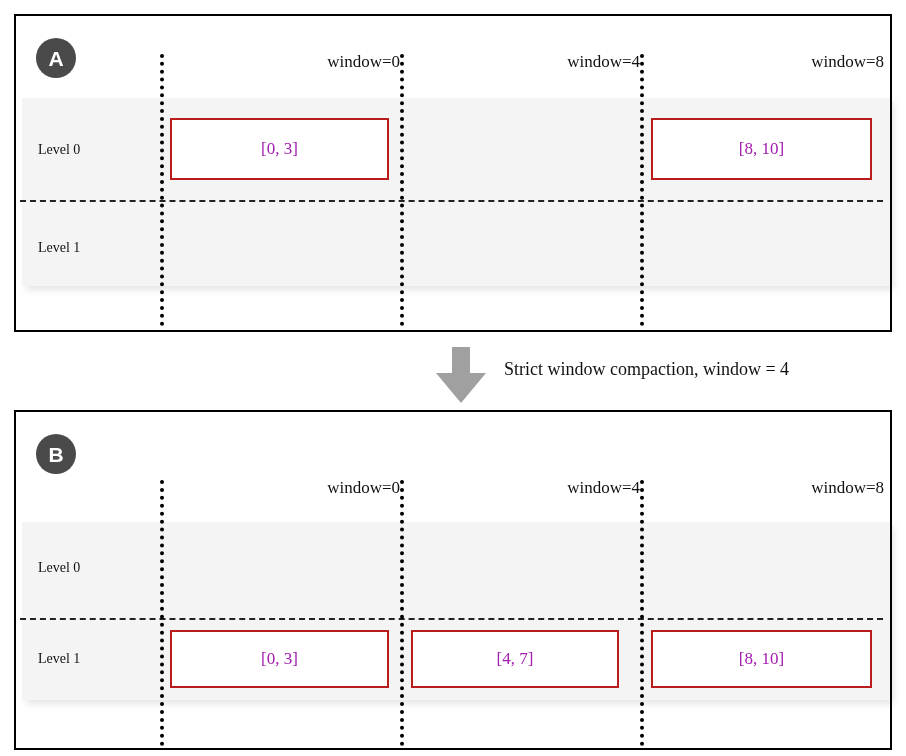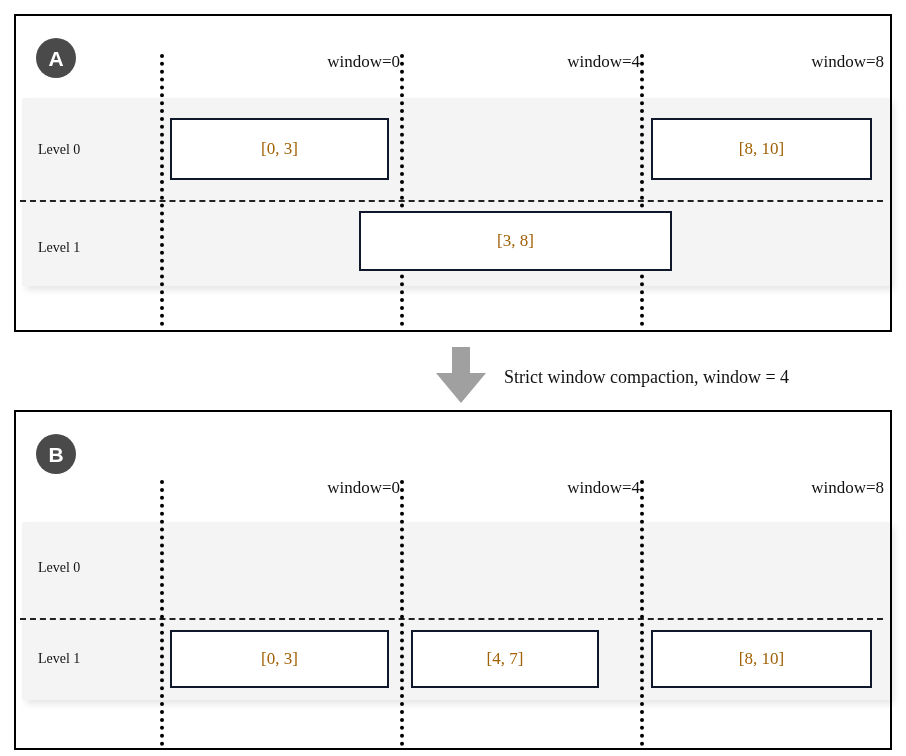--- a/index.html
+++ b/index.html
@@ -89,44 +89,43 @@
     color: #111111;
     text-align: right;
     white-space: nowrap;
   }
 
   
   .file-box {
     position: absolute;
     box-sizing: border-box;
     background: #ffffff;
-    border: 2px solid #0f172a;
+    border: 2px solid #b91c1c;
     display: flex;
     align-items: center;
     justify-content: center;
     font-size: 17px;
-    color: #a16207;
+    color: #a21caf;
   }
 
   
   #arrow-transition {
     position: absolute;
     left: 430px;
     top: 347px;
     width: 62px;
     height: 56px;
   }
   #transition-caption {
     position: absolute;
     left: 504px;
     top: 359px;
     font-size: 18px;
     color: #111111;
     white-space: nowrap;
-    margin-top: 8px;
   }
 </style>
 </head>
 <body>
 
 <div class="stage">
 
   <div class="panel" id="panel-a">
     <div class="band" id="band-a"></div>
     <div class="badge" id="badge-a">A</div>
@@ -140,21 +139,20 @@
   <div class="level-label" style="left:38px; top:240px;">Level 1</div>
 
   <div class="level-divider" style="left:20px; top:200px; width:863px;"></div>
 
   <div class="window-rule" style="left:160px; top:54px; height:272px;"></div>
   <div class="window-rule" style="left:400px; top:54px; height:272px;"></div>
   <div class="window-rule" style="left:640px; top:54px; height:272px;"></div>
 
   <div class="file-box" style="left:170px; top:118px; width:219px; height:62px;">[0, 3]</div>
   <div class="file-box" style="left:651px; top:118px; width:221px; height:62px;">[8, 10]</div>
-  <div class="file-box" style="left:359px; top:211px; width:313px; height:60px;">[3, 8]</div>
 
   <svg id="arrow-transition" viewBox="0 0 62 56">
     <polygon points="22,0 40,0 40,26 56,26 31,56 6,26 22,26" fill="#a0a0a0"></polygon>
   </svg>
   <div id="transition-caption">Strict window compaction, window = 4</div>
 
   <div class="panel" id="panel-b">
     <div class="band" id="band-b"></div>
     <div class="badge" id="badge-b">B</div>
   </div>
@@ -166,16 +164,16 @@
   <div class="level-label" style="left:38px; top:560px;">Level 0</div>
   <div class="level-label" style="left:38px; top:651px;">Level 1</div>
 
   <div class="level-divider" style="left:20px; top:618px; width:863px;"></div>
 
   <div class="window-rule" style="left:160px; top:480px; height:266px;"></div>
   <div class="window-rule" style="left:400px; top:480px; height:266px;"></div>
   <div class="window-rule" style="left:640px; top:480px; height:266px;"></div>
 
   <div class="file-box" style="left:170px; top:630px; width:219px; height:58px;">[0, 3]</div>
-  <div class="file-box" style="left:411px; top:630px; width:188px; height:58px;">[4, 7]</div>
+  <div class="file-box" style="left:411px; top:630px; width:208px; height:58px;">[4, 7]</div>
   <div class="file-box" style="left:651px; top:630px; width:221px; height:58px;">[8, 10]</div>
 
 </div>
 
 </body></html>

